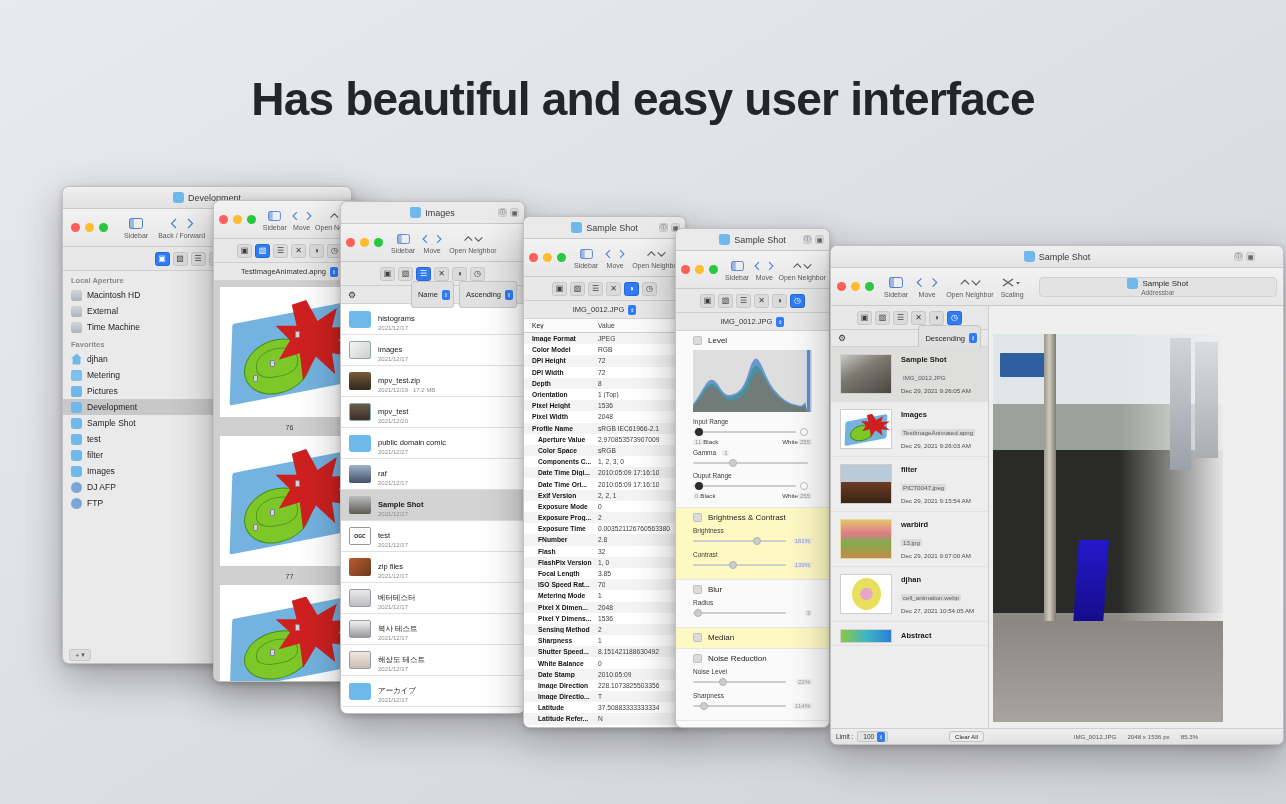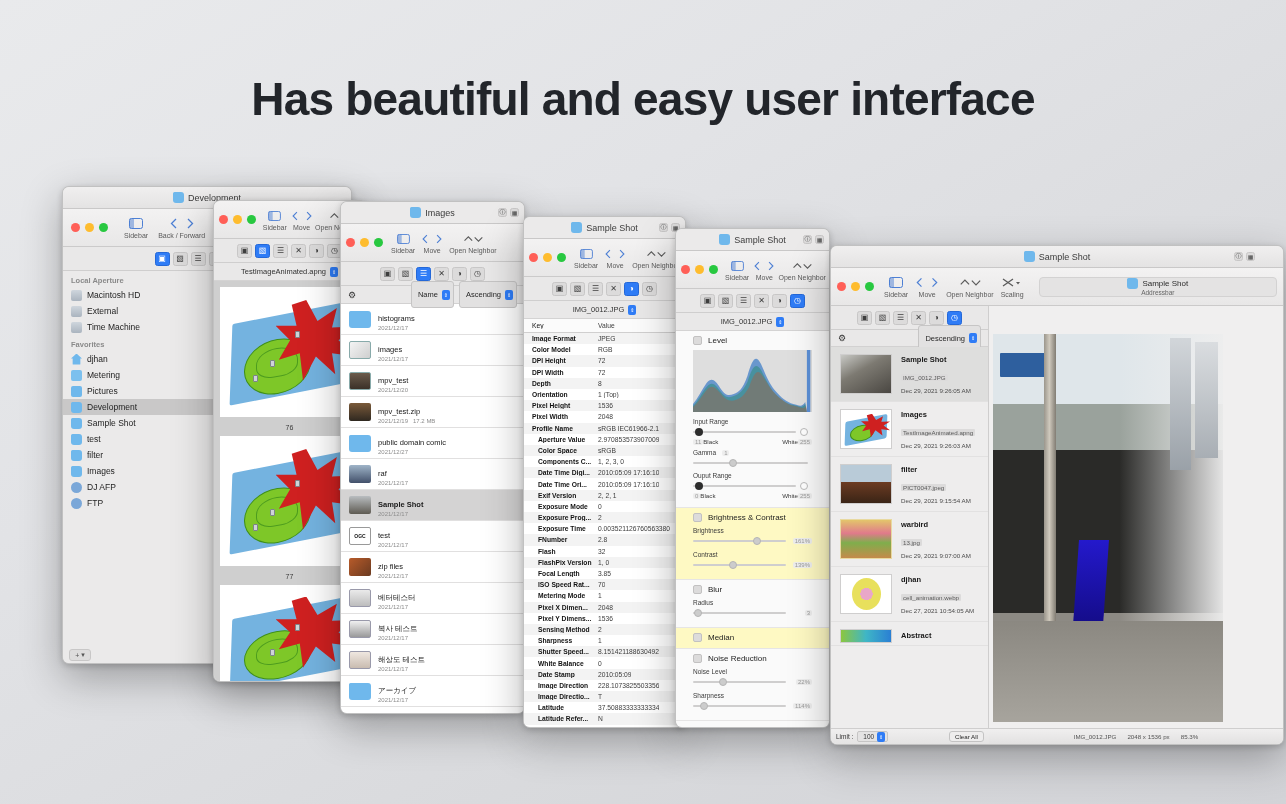--- a/index.html
+++ b/index.html
@@ -531,36 +531,36 @@
     <div class="filerow">
       <span class="fthumb" style="background:linear-gradient(135deg,#f4f4f4,#cfcfcf);border:0.5px solid #8aa;"></span>
       <span>
         <span class="fname">images</span>
         <span class="fmeta">
             <span>2021/12/17</span>
           </span>
       </span>
     </div>
     <div class="filerow">
-      <span class="fthumb" style="background:linear-gradient(#6b5b4b,#3b3128);border:0.5px solid #8aa;"></span>
-      <span>
-        <span class="fname">mpv_test</span>
-        <span class="fmeta">
-            <span>2021/12/20</span>
-          </span>
-      </span>
-    </div>
-    <div class="filerow">
       <span class="fthumb" style="background:linear-gradient(#7a5a3a,#2f2820);"></span>
       <span>
         <span class="fname">mpv_test.zip</span>
         <span class="fmeta">
           <span>2021/12/19</span>
           <span>17.2 MB</span>
         </span>
+      </span>
+    </div>
+    <div class="filerow">
+      <span class="fthumb" style="background:linear-gradient(#6b5b4b,#3b3128);border:0.5px solid #8aa;"></span>
+      <span>
+        <span class="fname">mpv_test</span>
+        <span class="fmeta">
+            <span>2021/12/20</span>
+          </span>
       </span>
     </div>
     <div class="filerow">
       <span class="fthumb ic folder" style="width:22px;height:17px;"></span>
       <span>
         <span class="fname">public domain comic</span>
         <span class="fmeta">
             <span>2021/12/27</span>
           </span>
       </span>

